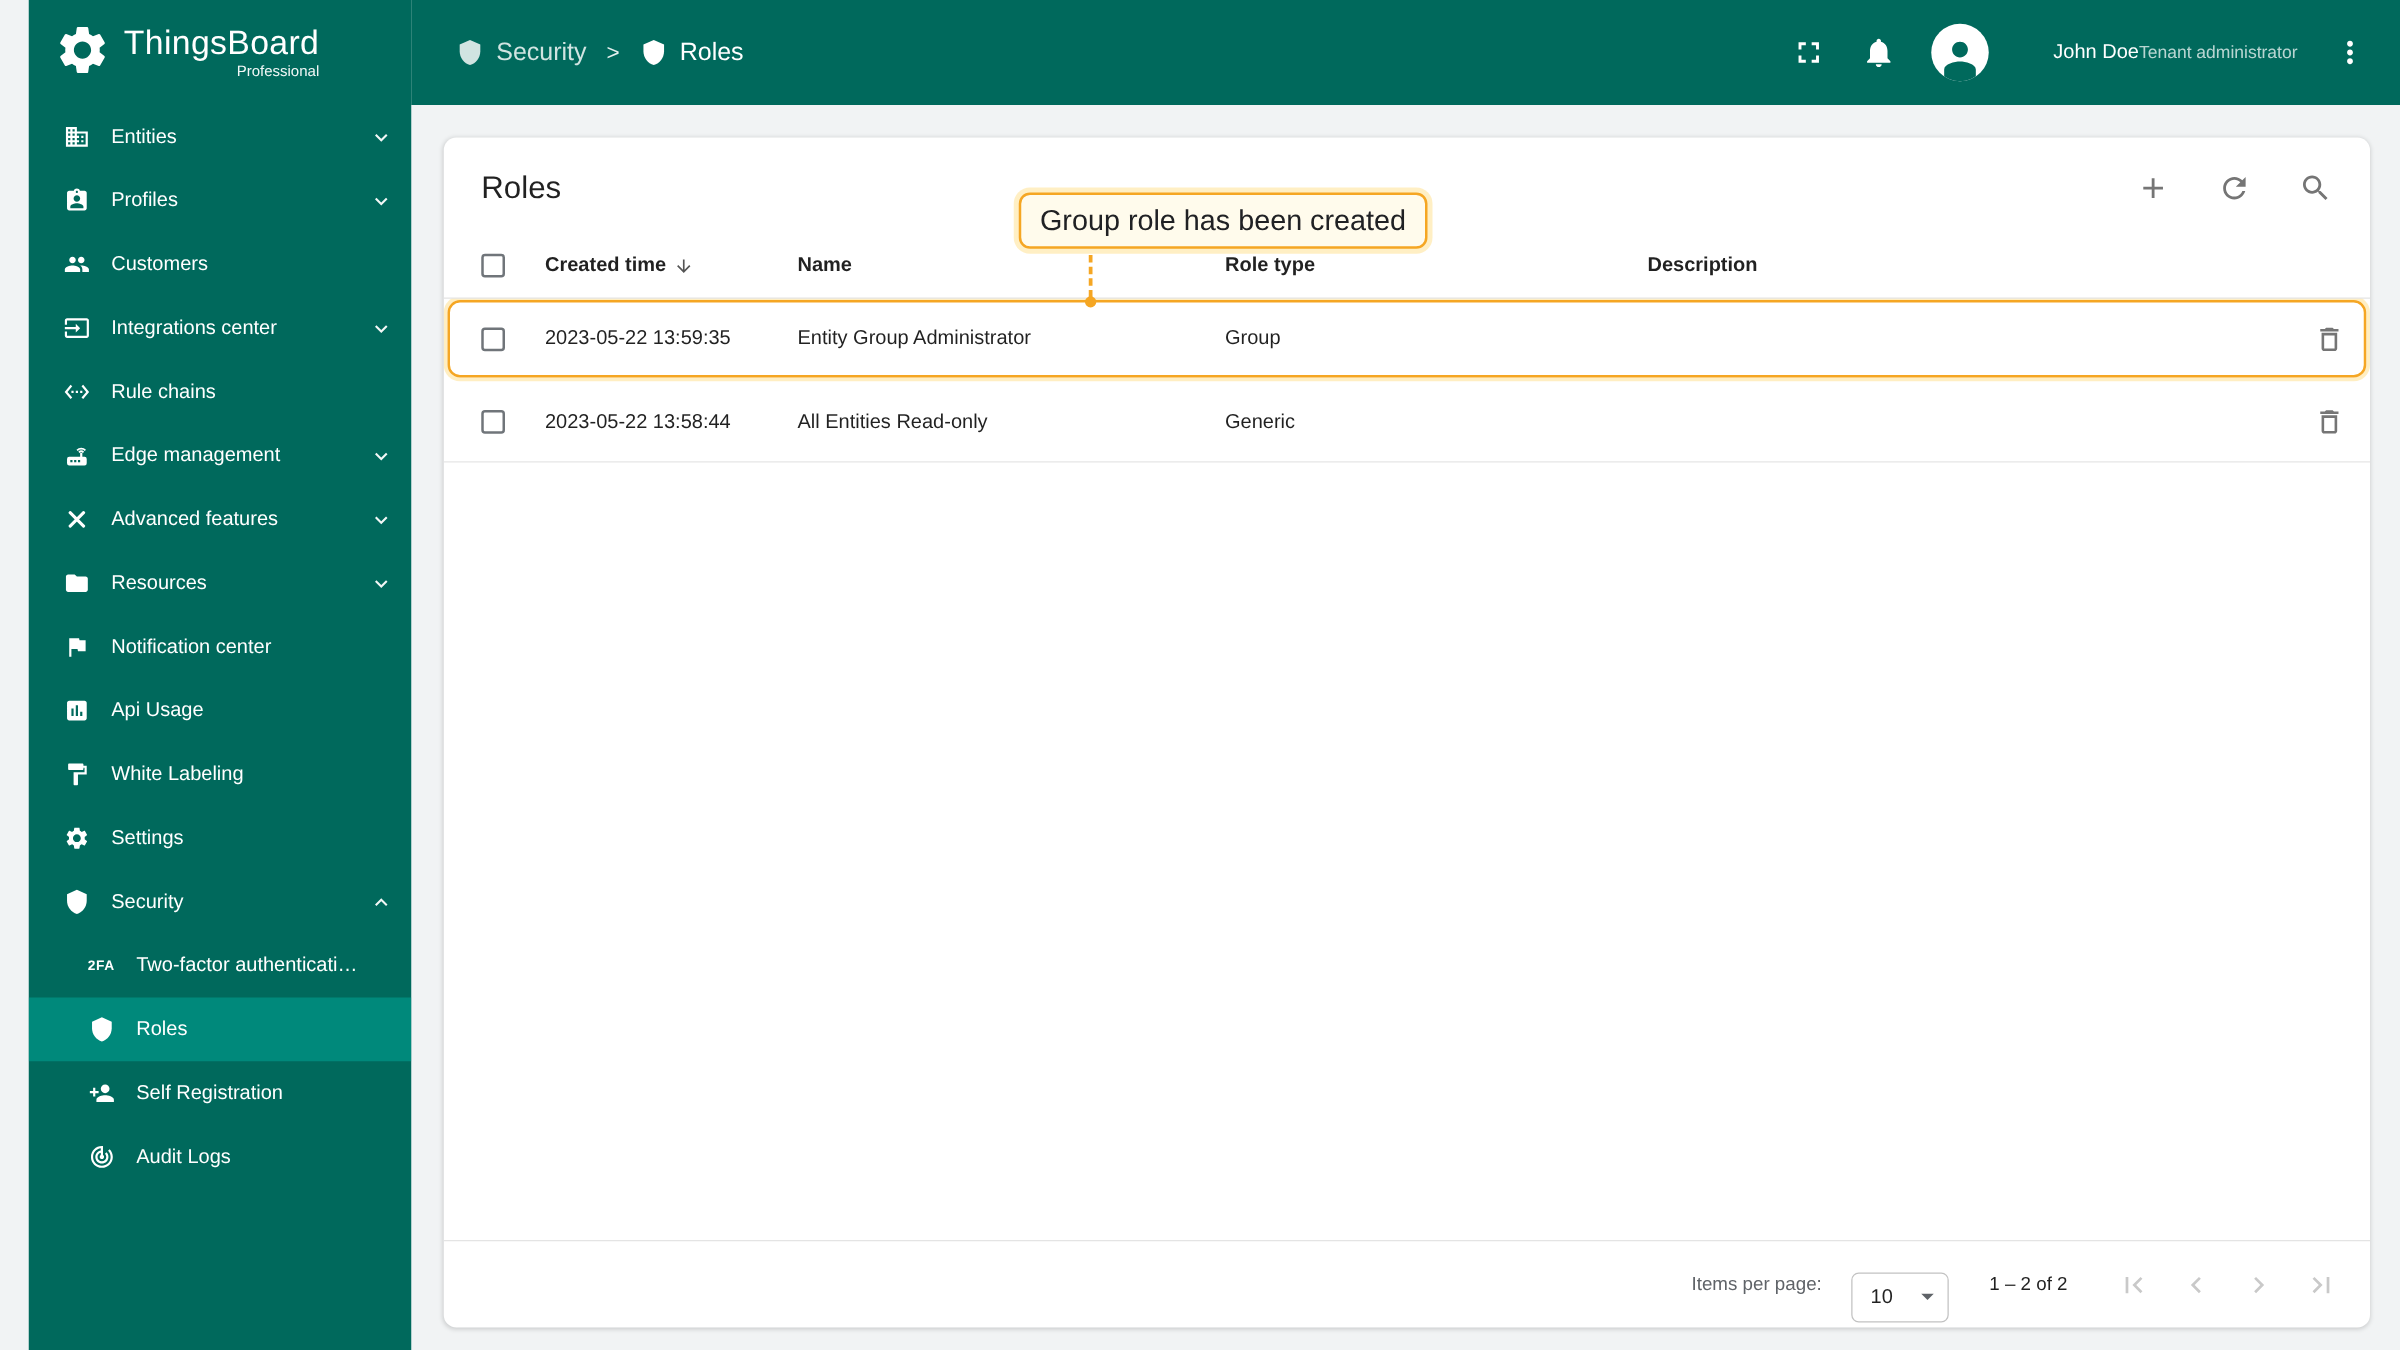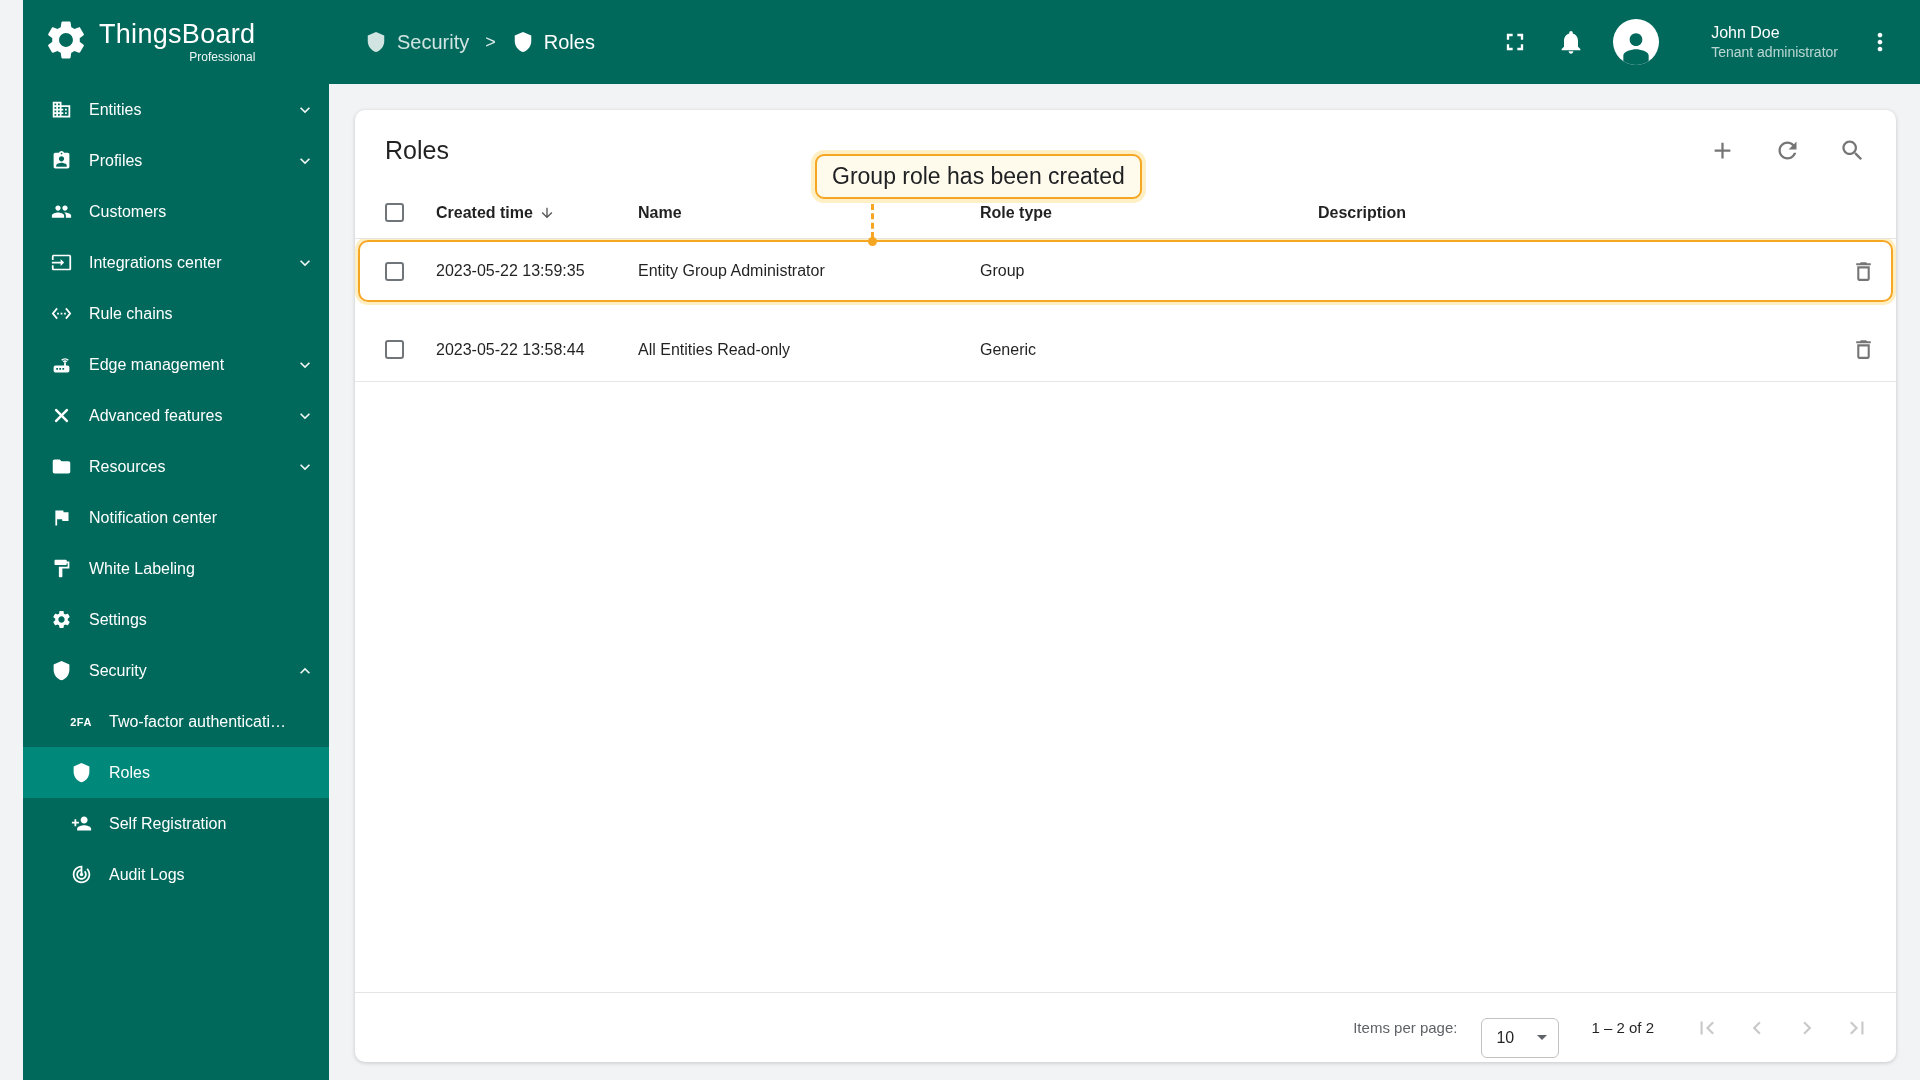--- a/index.html
+++ b/index.html
@@ -37,21 +37,21 @@
   .crumb { display:flex; align-items:center; gap:10px; cursor:pointer; }
   .crumb svg { width:22px; height:22px; fill:#fff; }
   .crumb.prev { opacity:.82; }
   .crumb-sep { font-size:18px; opacity:.9; }
   .topbar-right { display:flex; align-items:center; gap:28px; }
   .tb-icon { background:none; border:none; padding:0; cursor:pointer; line-height:0; }
   .tb-icon svg { width:28px; height:28px; fill:#fff; }
   .user-chip { display:flex; align-items:center; gap:12px; cursor:pointer; }
   .avatar { width:46px; height:46px; border-radius:50%; background:#fff; display:flex; align-items:flex-end; justify-content:center; overflow:hidden; }
   .avatar svg { width:38px; height:38px; fill:#00695c; }
-  .user-block { display:flex; flex-direction:column; line-height:1.3;margin-left:40px; }
+  .user-block { display:flex; line-height:1.3;margin-left:40px; }
   .user-name { font-size:16px; }
   .user-role { font-size:14px; opacity:.72; }
 
   
   .page { flex:1; padding:26px 24px 18px 26px; min-height:0; }
   .card { position:relative; background:#fff; border-radius:10px; box-shadow:0 1px 4px rgba(0,0,0,.18); height:100%; display:flex; flex-direction:column; }
   .card-head { display:flex; align-items:center; justify-content:space-between; padding:26px 30px 22px 30px; }
   .card-title { font-size:25px; font-weight:400; color:rgba(0,0,0,.87); margin:0; }
   .card-actions { display:flex; align-items:center; gap:38px; }
   .icon-btn { background:none; border:none; padding:0; cursor:pointer; line-height:0; }
@@ -62,21 +62,21 @@
   .col-check { flex:0 0 51px; display:flex; align-items:center; }
   .c-created { flex:0 0 202px; display:flex; align-items:center; gap:6px; }
   .c-name { flex:0 0 342px; }
   .c-type { flex:0 0 338px; }
   .c-desc { flex:1; }
   .c-actions { flex:0 0 46px; display:flex; justify-content:flex-end; }
   .sort-icon svg { width:16px; height:16px; fill:#555; display:block; }
 
   .tbody { flex:1; overflow:hidden; }
   .row { height:64px; border-bottom:1px solid #e6e6e6; font-size:16px; color:rgba(0,0,0,.87); cursor:pointer; }
-  .row.highlight { height:62px; border:2px solid #f5a623; border-radius:10px; margin:1px 3px 16px 3px;
+  .row.highlight { height:62px; border:2px solid #f5a623; border-radius:10px; margin:1px 3px 4px 3px;
                    padding:0 15px 0 25px; box-shadow:0 0 0 3px rgba(255,202,64,.32); }
   .checkbox { width:19px; height:19px; border:2px solid #70757a; border-radius:3px; background:#fff; display:inline-block; cursor:pointer; }
   .trash svg { width:25px; height:25px; fill:#757575; }
 
   
   .callout { position:absolute; top:44px; left:460px; z-index:5; background:#fffbec; border:2px solid #f5a623;
              border-radius:9px; padding:7px 15px; font-size:23px; color:#202124;
              box-shadow:0 0 0 4px rgba(255,205,70,.32); white-space:nowrap; }
   .callout-line { position:absolute; top:94px; left:516px; height:34px; width:0; border-left:3px dashed #f5a623; z-index:4; }
   .callout-dot { position:absolute; top:127px; left:513px; width:9px; height:9px; border-radius:50%; background:#f5a623; z-index:4; }
@@ -208,20 +208,28 @@
             </svg>
           </span>
         </div>
         <div class="nav-item">
           <span class="nav-icon">
             <svg viewBox="0 0 24 24">
               <path d="M14.4 6 14 4H5v17h2v-7h5.6l.4 2h7V6z"></path>
             </svg>
           </span>
           <span class="nav-label">Notification center</span>
+        </div>
+        <div class="nav-item">
+          <span class="nav-icon">
+            <svg viewBox="0 0 24 24">
+              <path d="M19 3H5c-1.1 0-2 .9-2 2v14c0 1.1.9 2 2 2h14c1.1 0 2-.9 2-2V5c0-1.1-.9-2-2-2zM9 17H7v-7h2v7zm4 0h-2V7h2v10zm4 0h-2v-4h2v4z"></path>
+            </svg>
+          </span>
+          <span class="nav-label">Api Usage</span>
         </div>
         <div class="nav-item">
           <span class="nav-icon">
             <svg viewBox="0 0 24 24">
               <path d="M18 4V3c0-.55-.45-1-1-1H5c-.55 0-1 .45-1 1v4c0 .55.45 1 1 1h12c.55 0 1-.45 1-1V6h1v4H9v11c0 .55.45 1 1 1h2c.55 0 1-.45 1-1v-9h8V4h-3z"></path>
             </svg>
           </span>
           <span class="nav-label">White Labeling</span>
         </div>
         <div class="nav-item">

